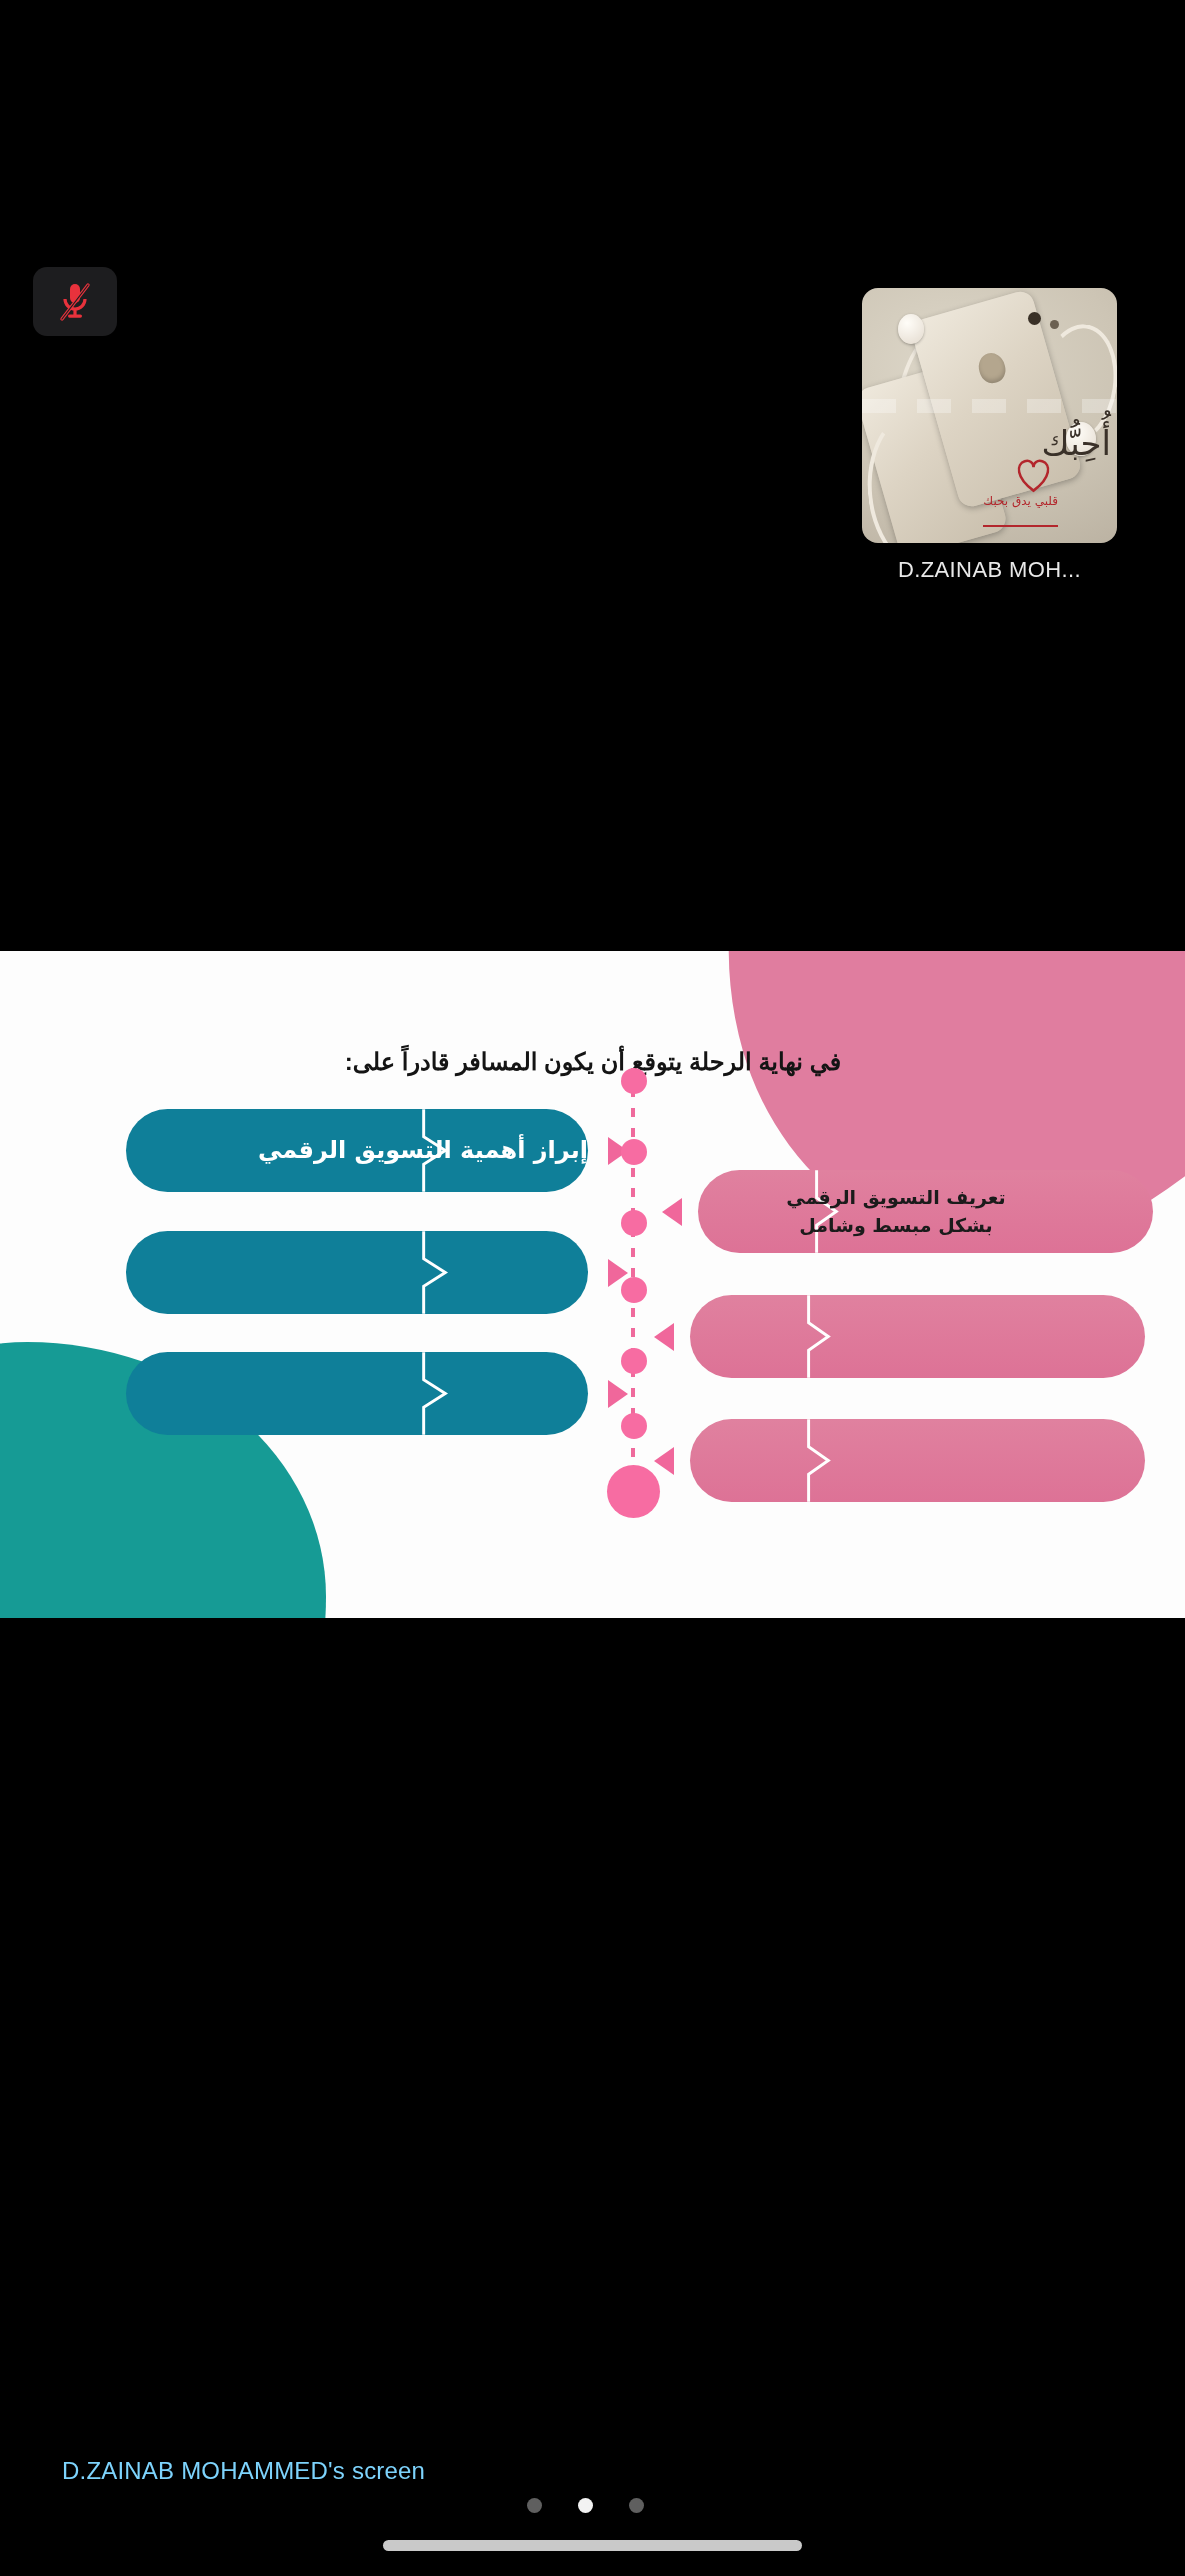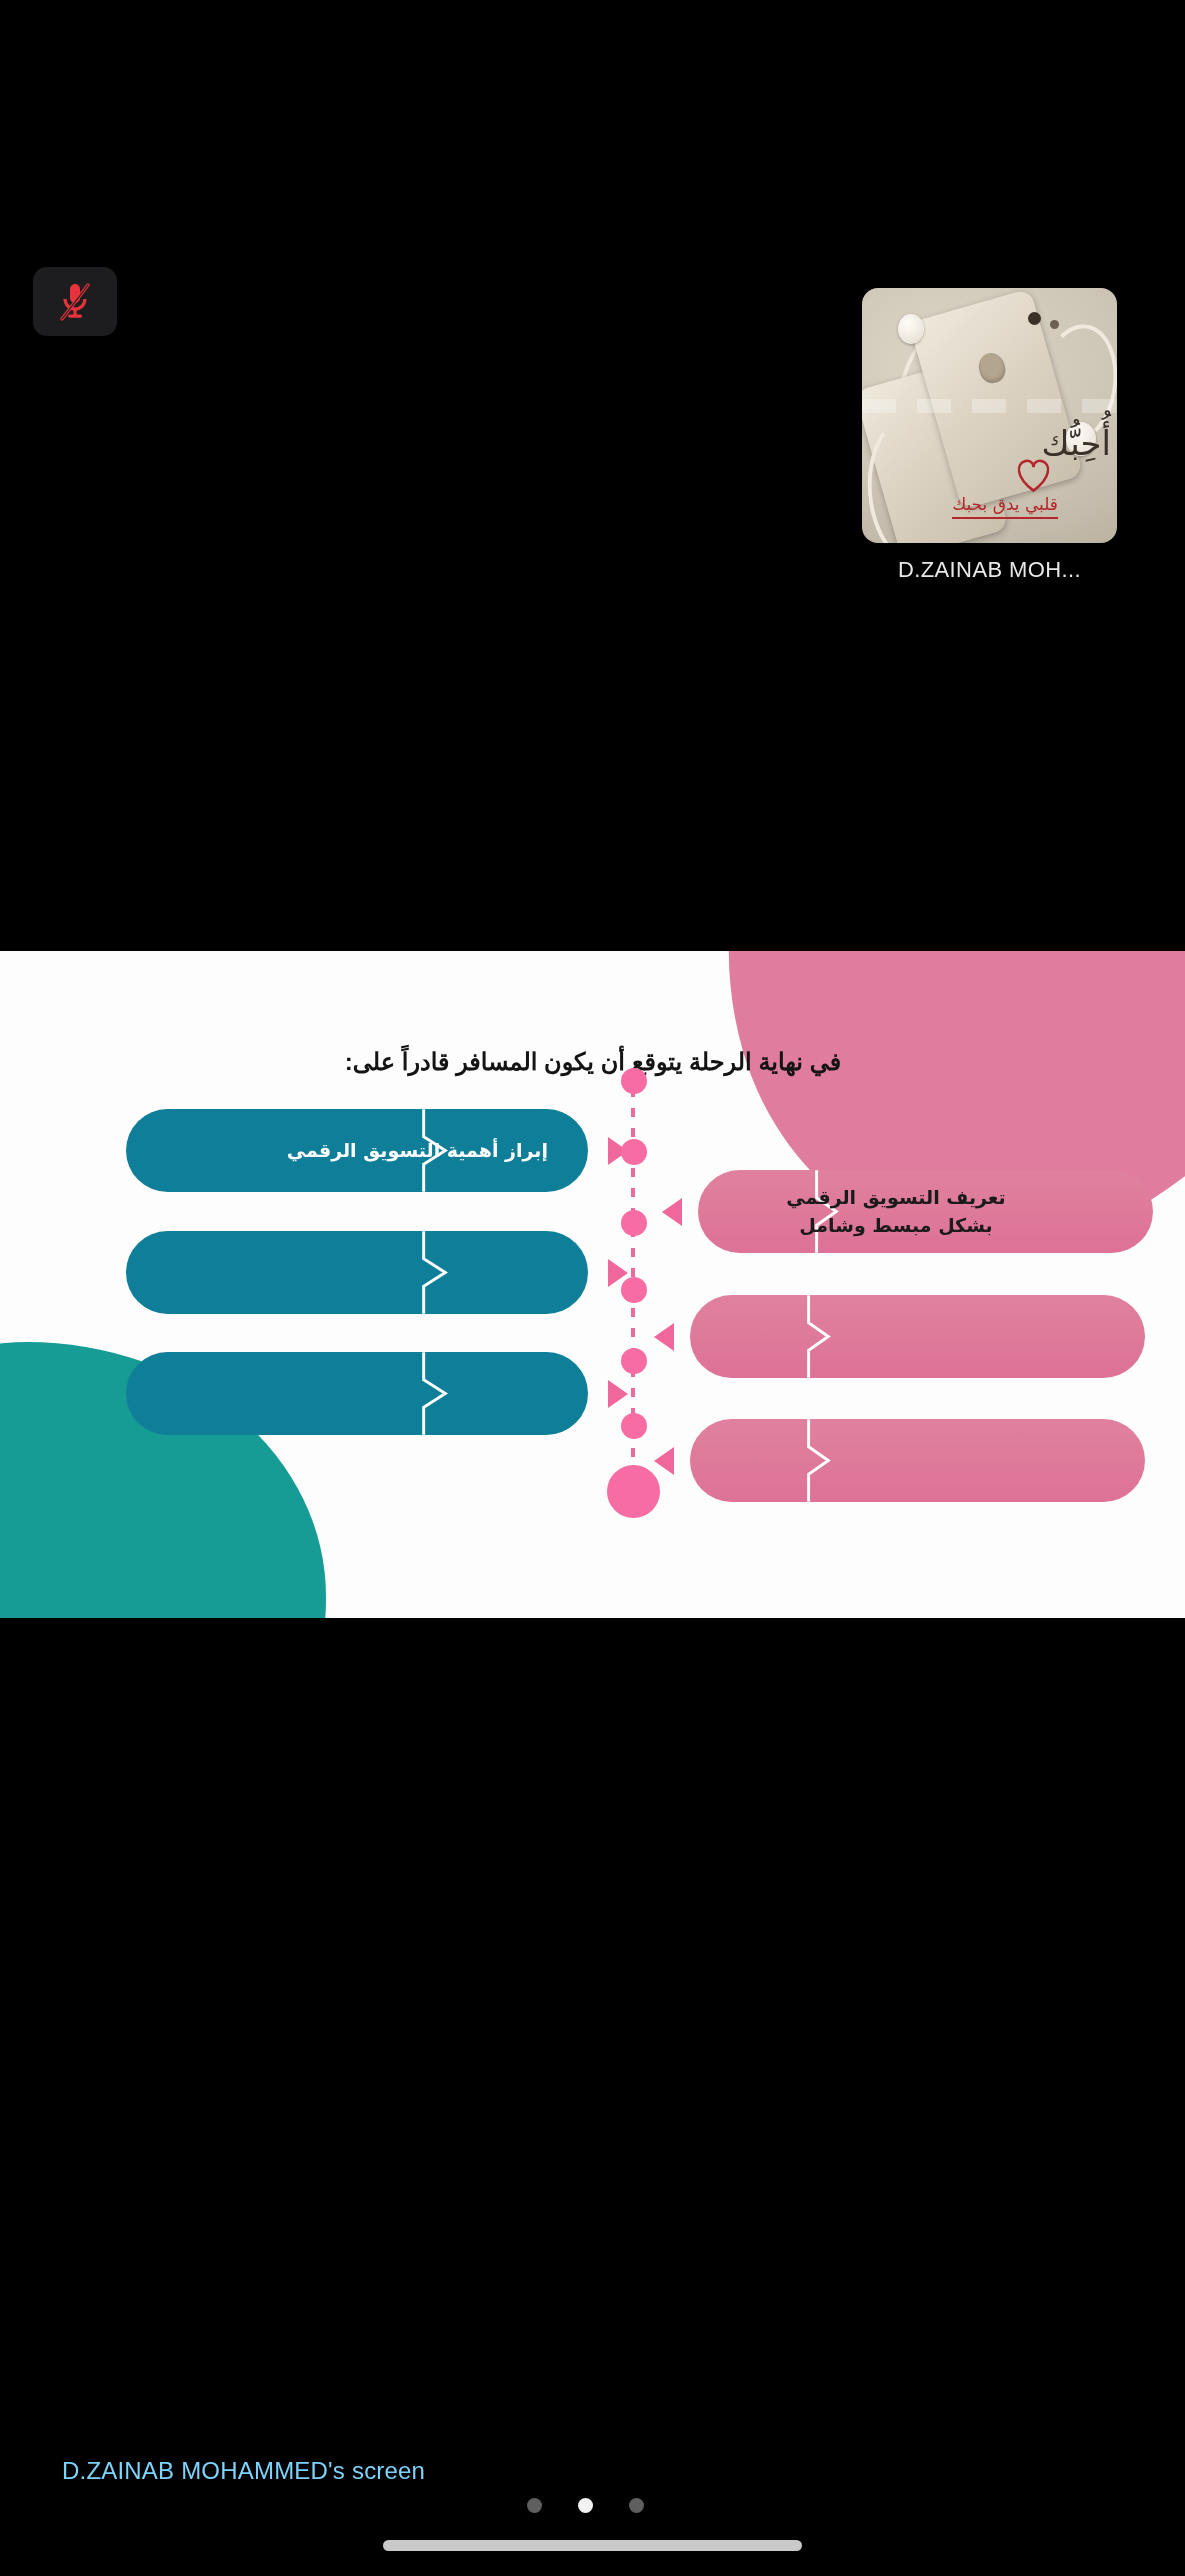--- a/index.html
+++ b/index.html
@@ -99,23 +99,23 @@
     position: absolute; right: 6px; top: 138px;
     color: #3a3129; font-size: 34px; direction: rtl;
     font-family: "DejaVu Sans", sans-serif; line-height: 1; margin-left: 32px;
   }
   #heart-mark {
     position: absolute; left: 150px; top: 166px;
     width: 43px; height: 40px;
   }
   #red-caption {
     position: absolute; right: 59px; top: 206px;
-    color: #b3262c; font-size: 17px; direction: rtl;
+    color: #b3262c; font-size: 12px; direction: rtl;
     font-family: "DejaVu Sans", sans-serif;
-    border-bottom: 2px solid #b3262c; padding-bottom: 3px;
+    border-bottom: 2px solid #b3262c; padding-bottom: 17px;
   }
   #participant-name {
     position: absolute;
     left: 0; top: 269px;
     width: 255px;
     text-align: center;
     color: #e9e9e9;
     font-size: 22px;
     letter-spacing: 0.4px;
     white-space: nowrap;
@@ -172,25 +172,24 @@
     display: flex;
     align-items: center;
     direction: rtl;
     overflow: hidden;
   }
   .chip-teal { background: #0f7f99; }
   .chip-pink { background: linear-gradient(180deg,#e0819f 0%, #dd7296 100%); }
 
   .chip-text {
     color: #ffffff;
-    font-size: 19px;
+    font-size: 24px;
     font-weight: bold;
     font-family: "DejaVu Sans", sans-serif;
     line-height: 1.45;
-    padding-right: 40px;
     z-index: 2;
   }
   .chip-pink .chip-text {
     color: #1b1b1b;
     font-size: 19px;
     text-align: center;
     width: 100%;
     padding: 0 59px 0 0;
   }
 

